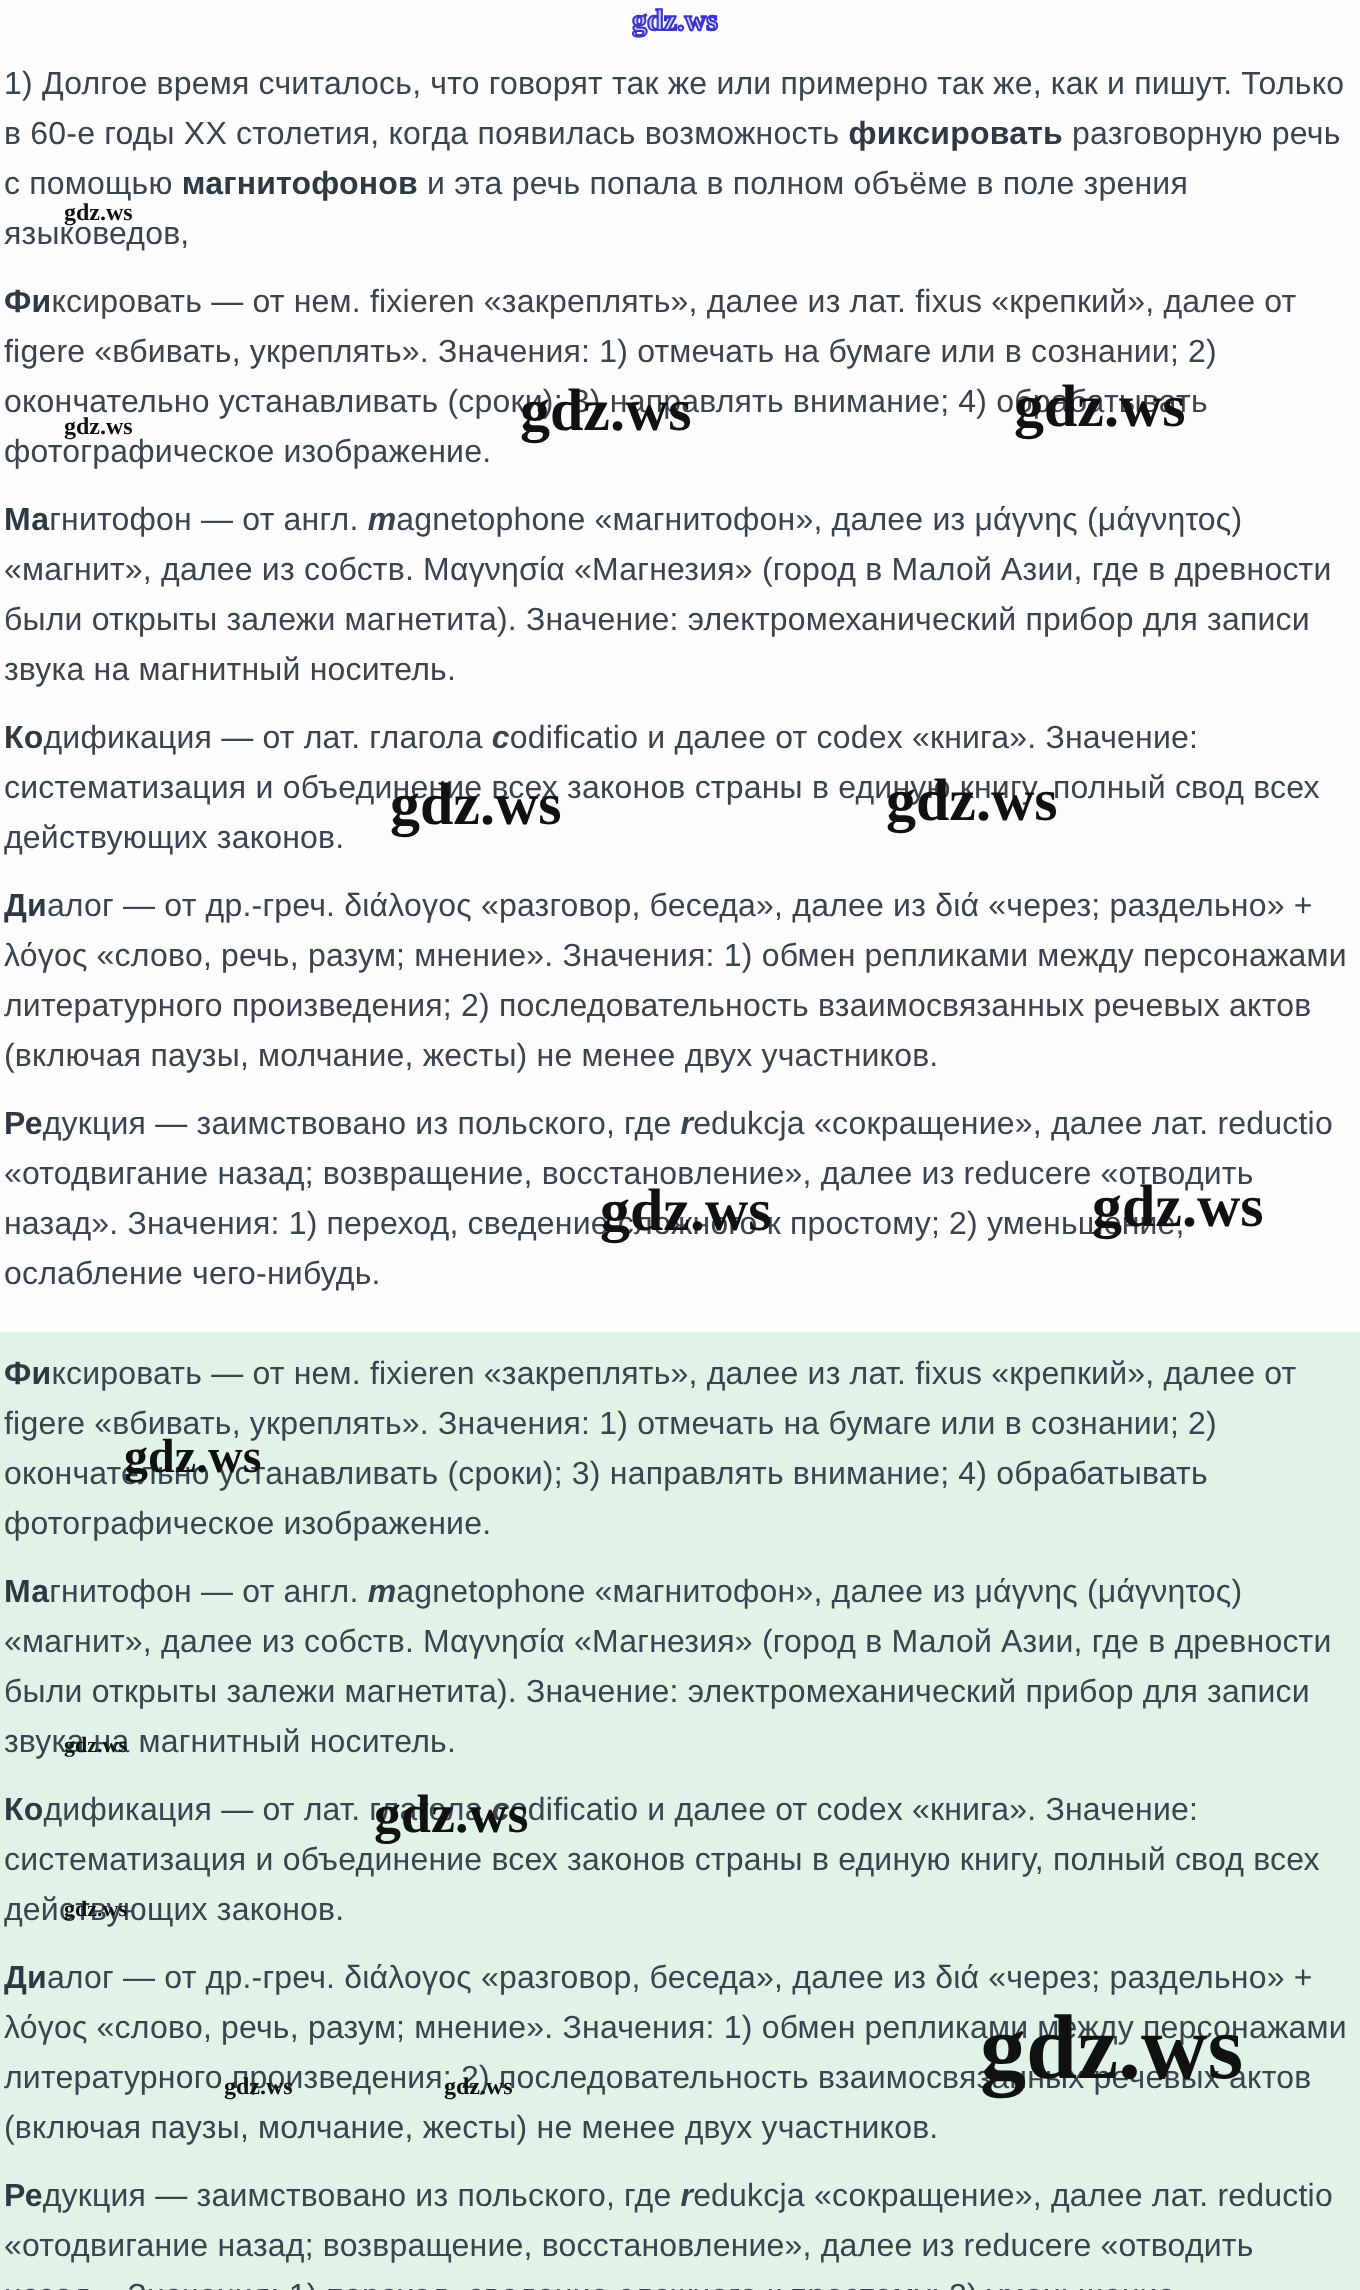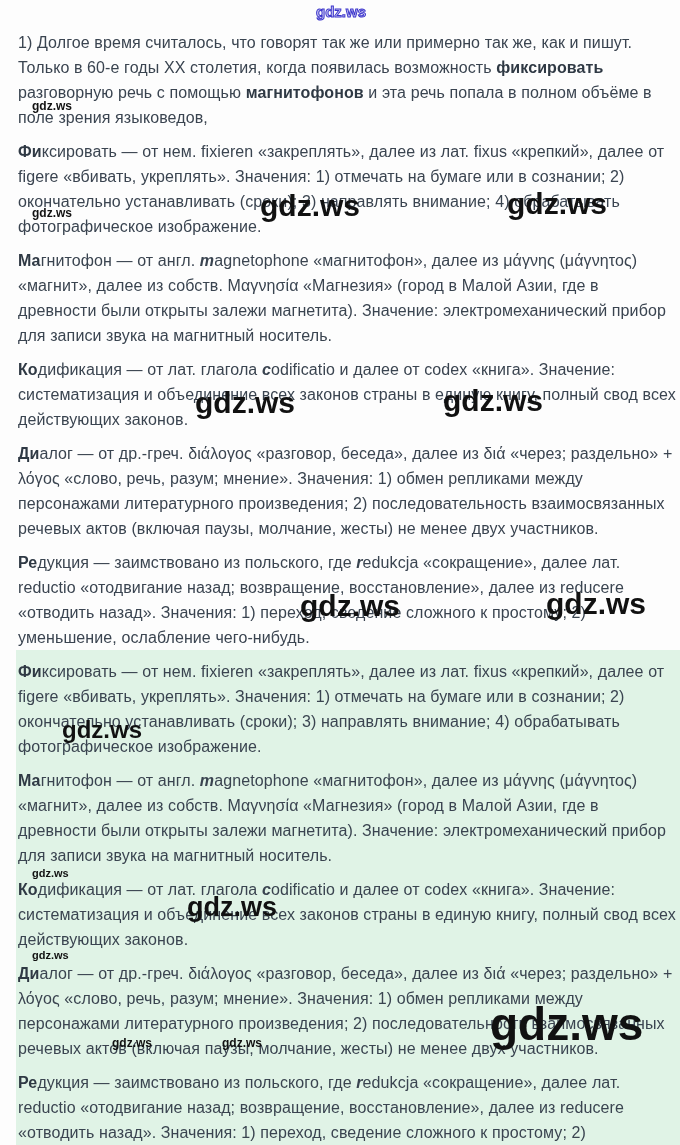--- a/index.html
+++ b/index.html
@@ -3,37 +3,37 @@
 <meta charset="utf-8">
 <style>
   html,body{margin:0;padding:0;}
   body{
     width:680px;
     background:#fdfdfd;
     font-family:"Liberation Sans","DejaVu Sans",sans-serif;
     color:var(--text,#3a4450);
     position:relative;
   }
-  .section{padding:0 2px;margin-left:16px;}
+  .section{padding:16px 2px;}
   .section.white{padding-top:30px;background:var(--bg-white,#fdfdfd);}
   .section.green{background:var(--bg-green,#e0f3e6);padding-top:9px;padding-bottom:14px;}
   p.para{
     font-size:16px;
     line-height:25px;
     margin:0 0 9px 0;
     letter-spacing:0.1px;
   }
   p.para:last-child{margin-bottom:0;}
   .b{font-weight:700;color:#2f3944;}
   .i{}
   .bi{font-weight:700;font-style:italic;}
   #wm-layer{position:absolute;top:0;left:0;width:680px;height:1145px;pointer-events:none;}
   .wm{
     position:absolute;
-    font-family:Liberation Sans, sans-serif;
+    font-family:Liberation Serif, serif;
     color:#111;
     white-space:nowrap;
   }
   .wm.outline{
     color:#c9c7f0;
     -webkit-text-stroke:1px var(--wm-blue,#3c35cc);
     font-weight:600;
   }
   .wm.small{font-weight:700;}
   .wm.medium{font-weight:600;}

